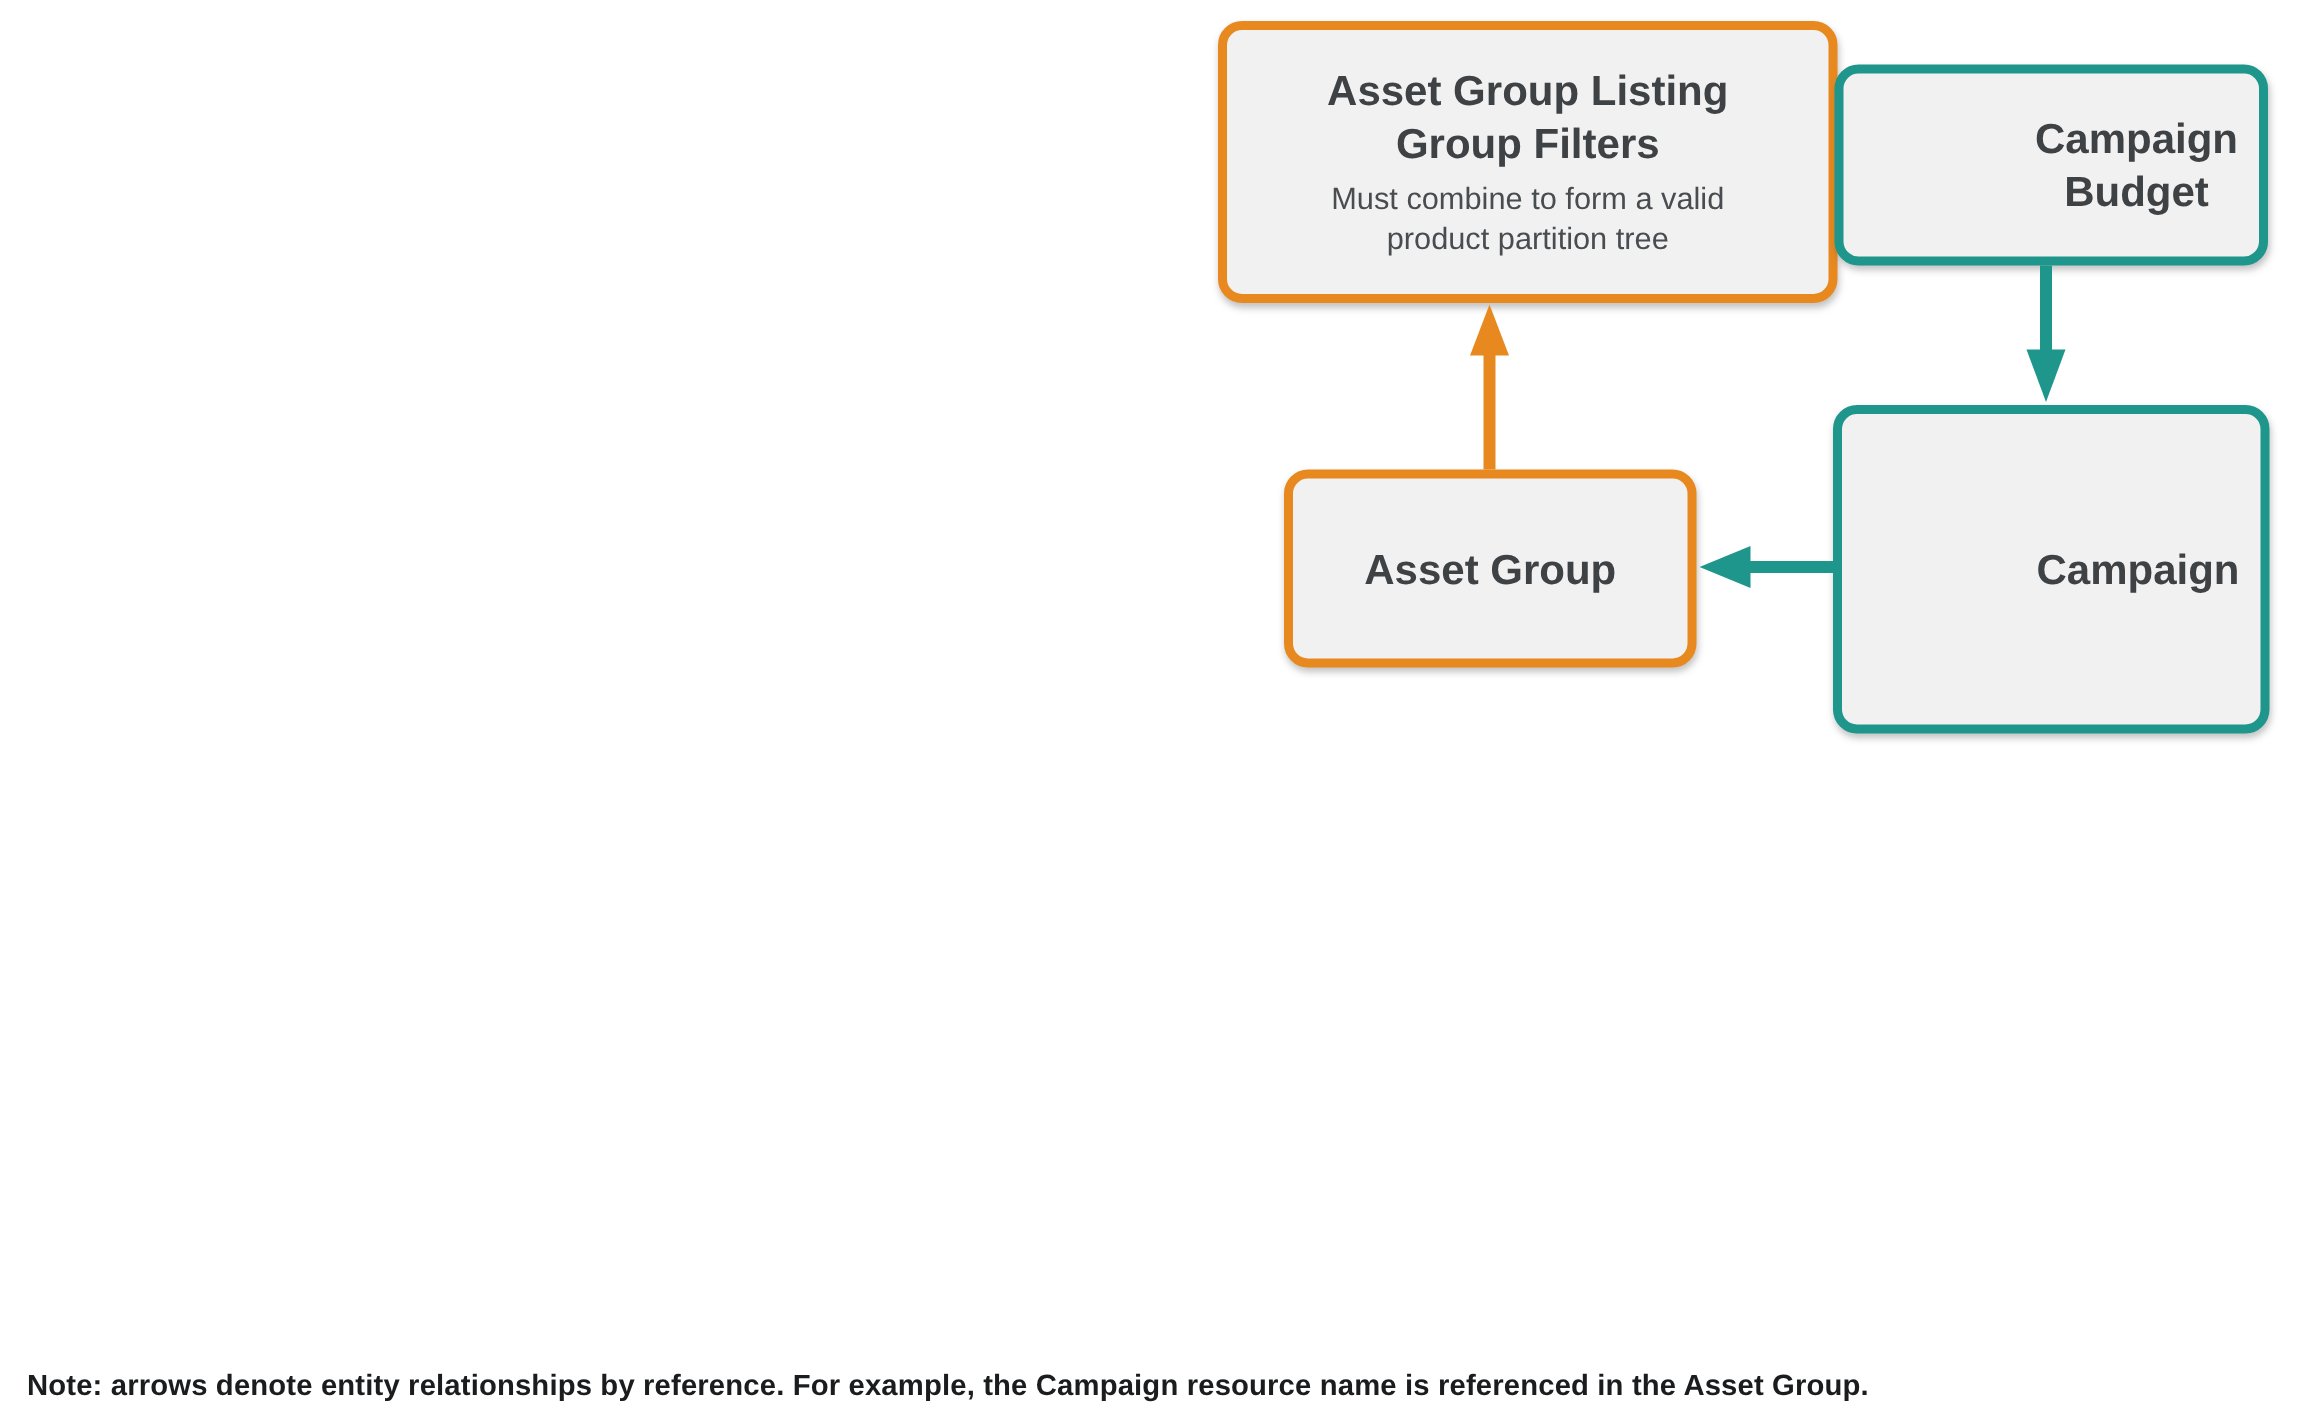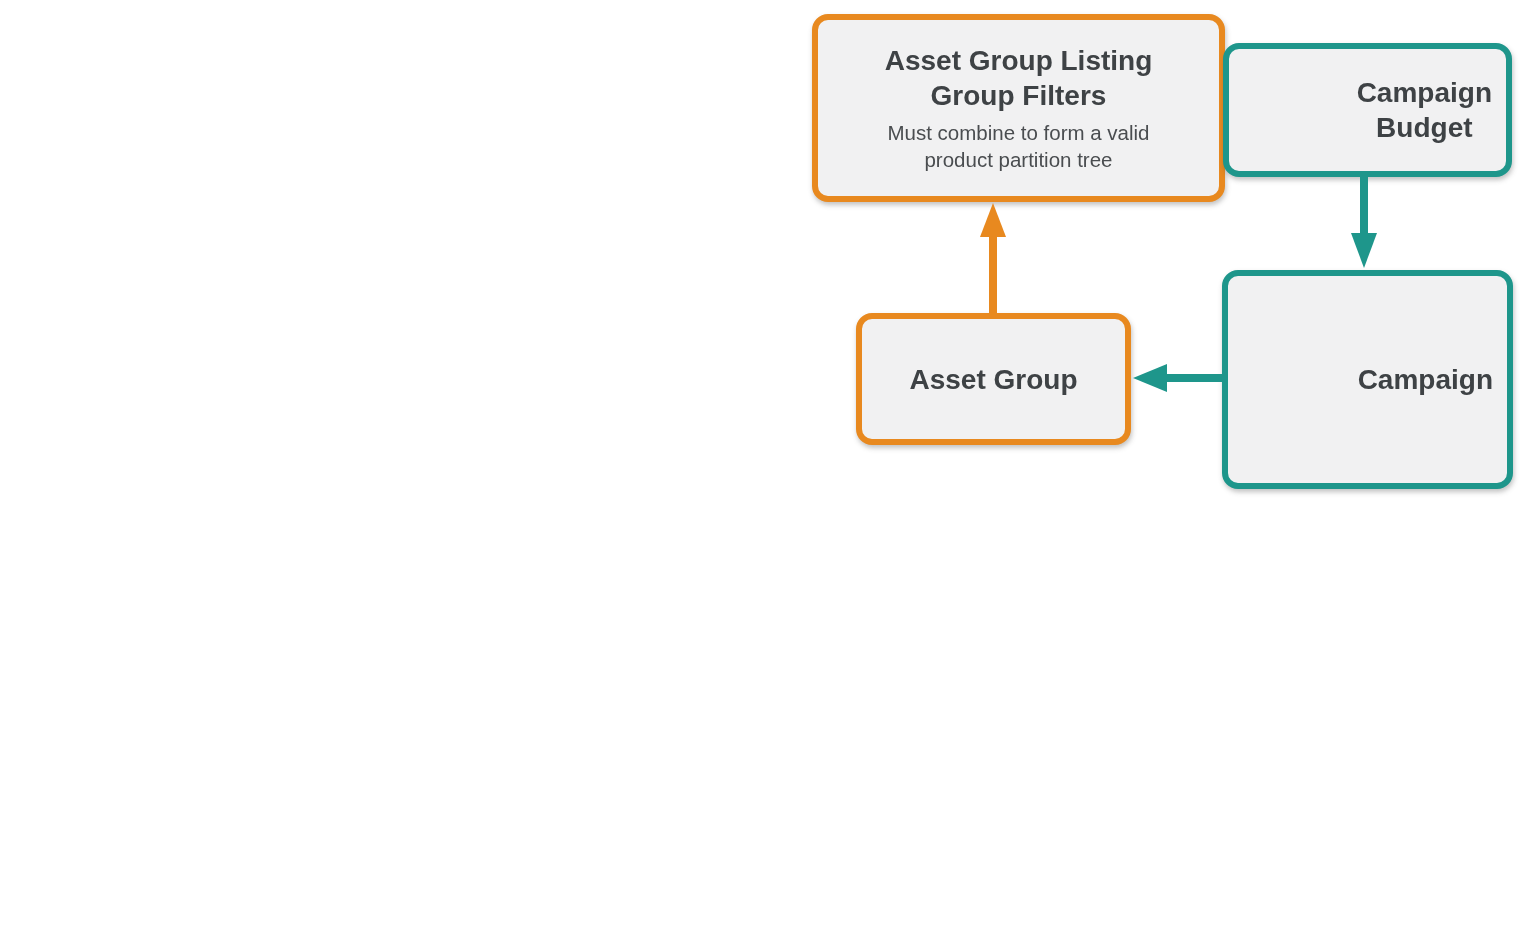--- a/index.html
+++ b/index.html
@@ -129,14 +129,15 @@
 
   <div class="arrow-part shaft-orange" id="arrow-up-shaft"></div>
   <div class="arrow-part" id="arrow-up-head"></div>
 
   <div class="arrow-part shaft-teal" id="arrow-down-shaft"></div>
   <div class="arrow-part" id="arrow-down-head"></div>
 
   <div class="arrow-part shaft-teal" id="arrow-left-shaft"></div>
   <div class="arrow-part" id="arrow-left-head"></div>
 
+  <div class="note">Note: arrows denote entity relationships by reference. For example, the Campaign resource name is referenced in the Asset Group.</div>
 
 </div>
 
 </body></html>

